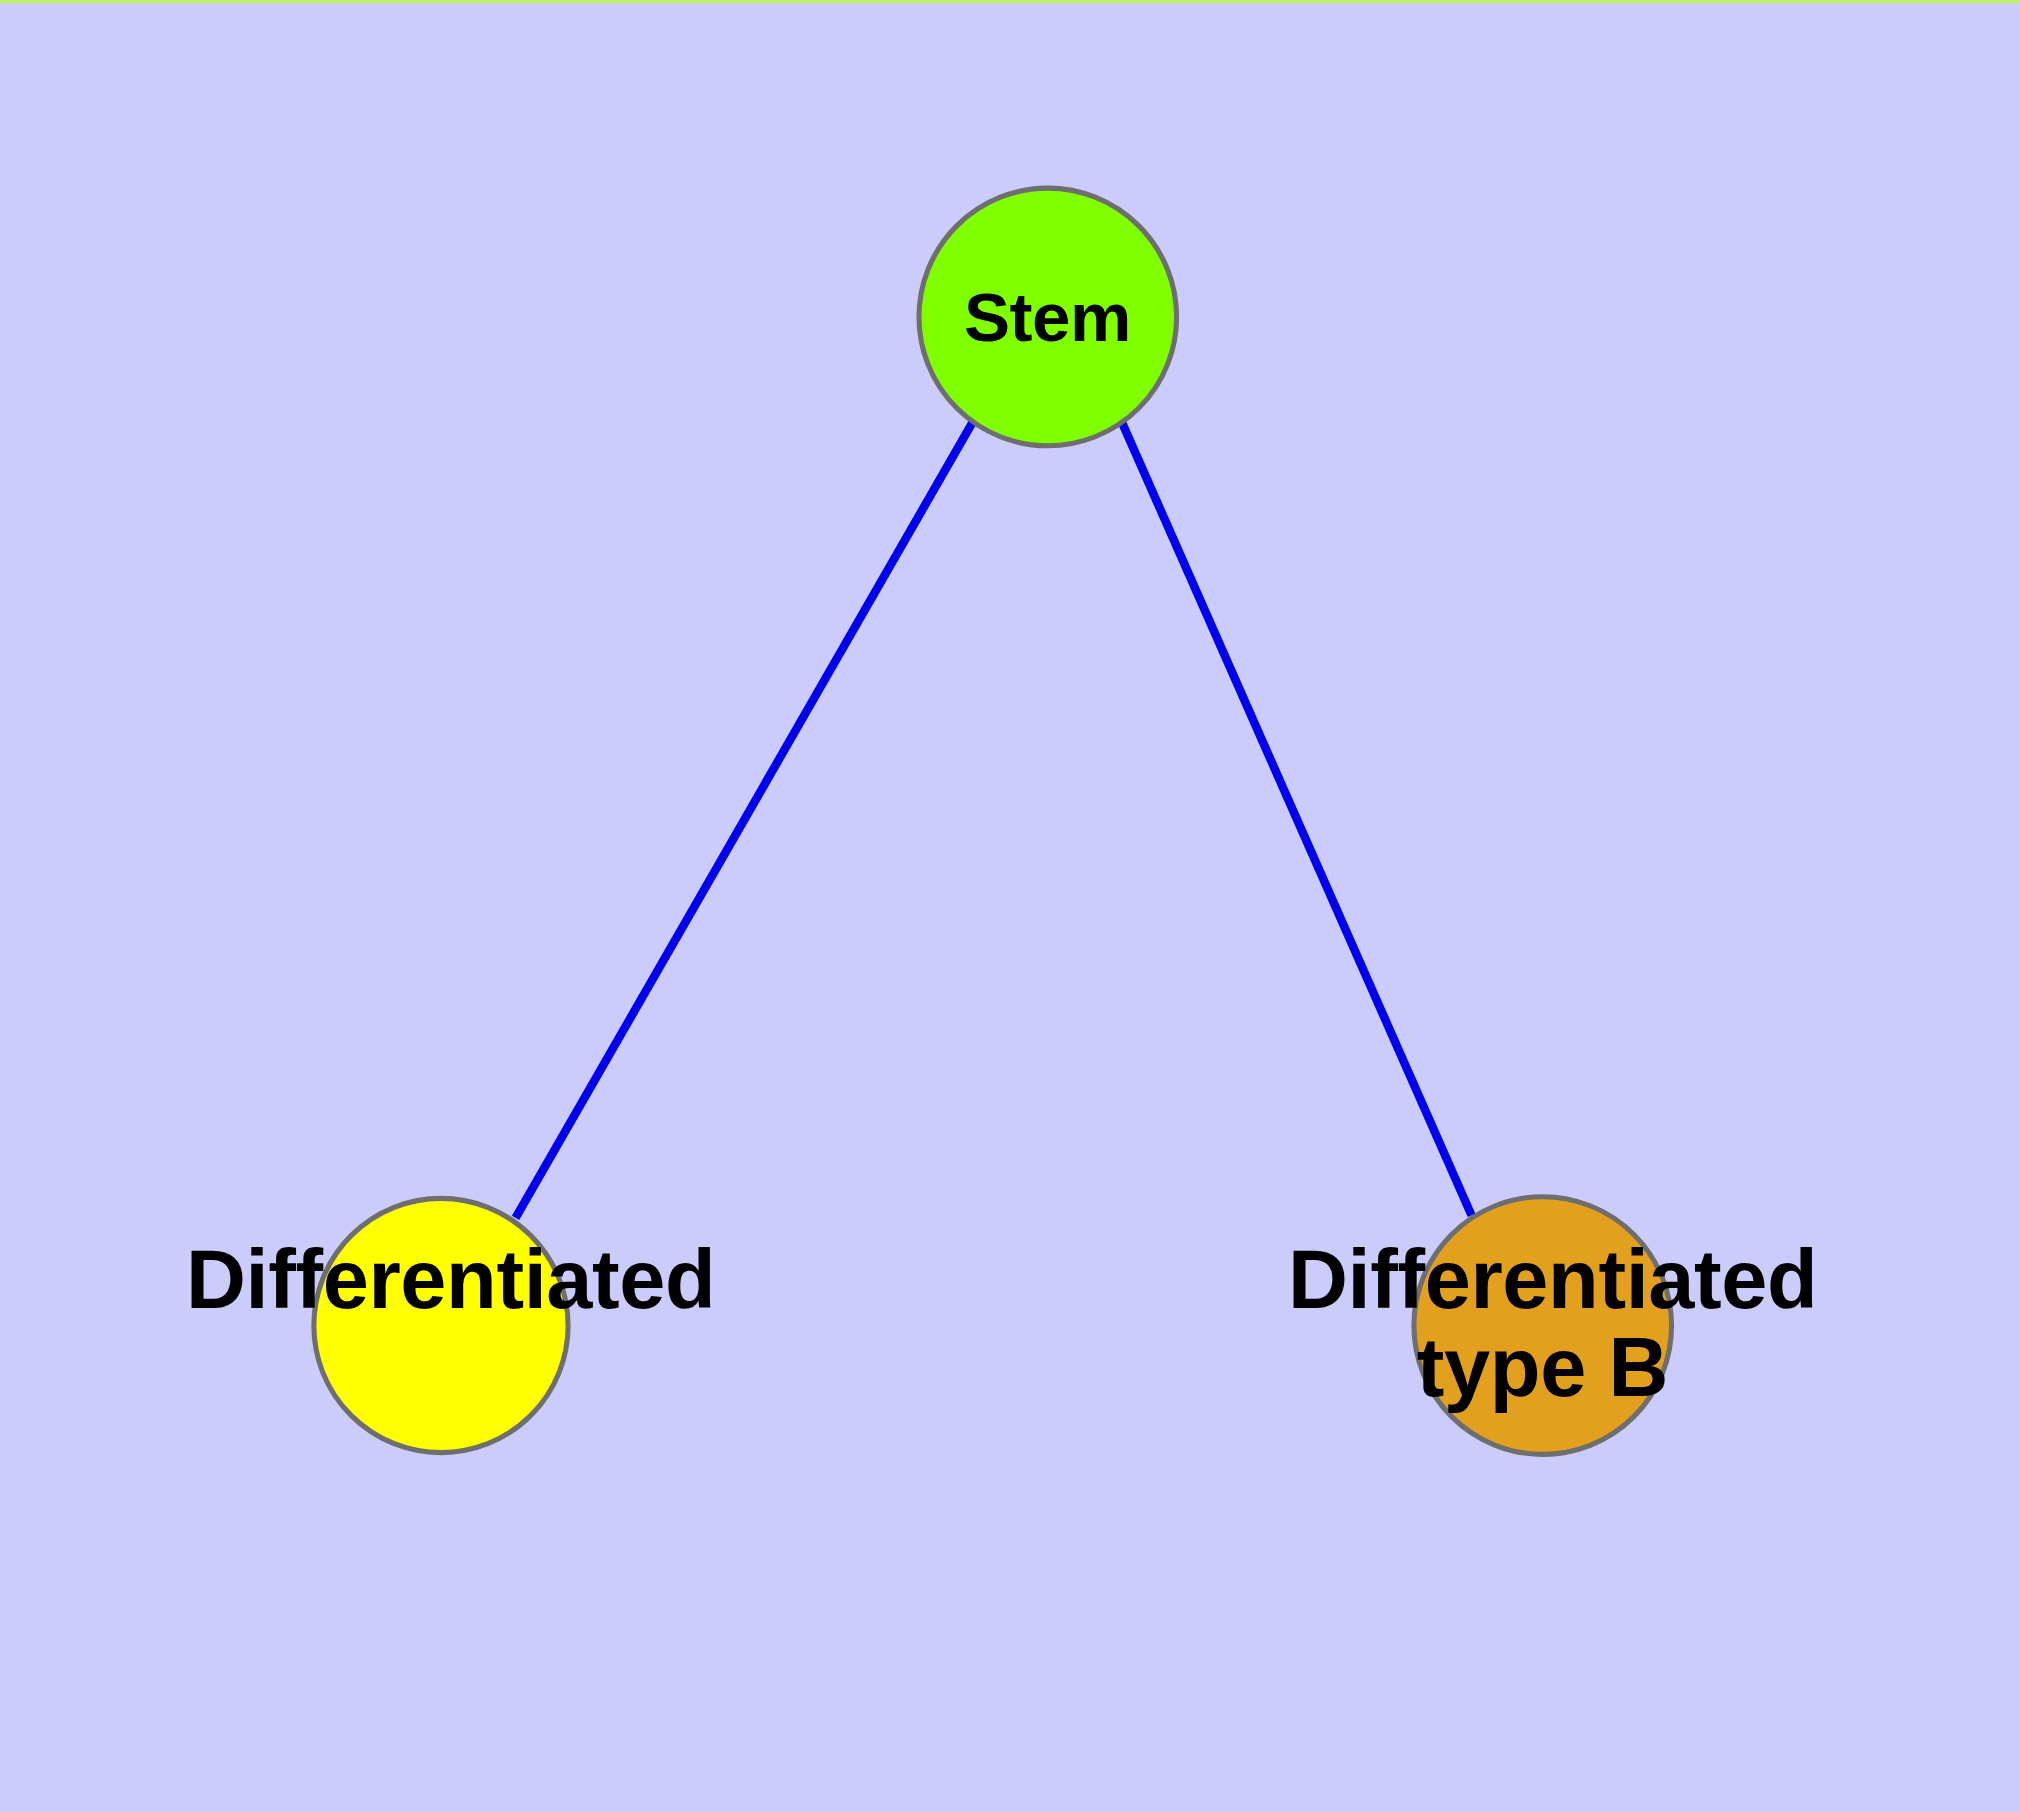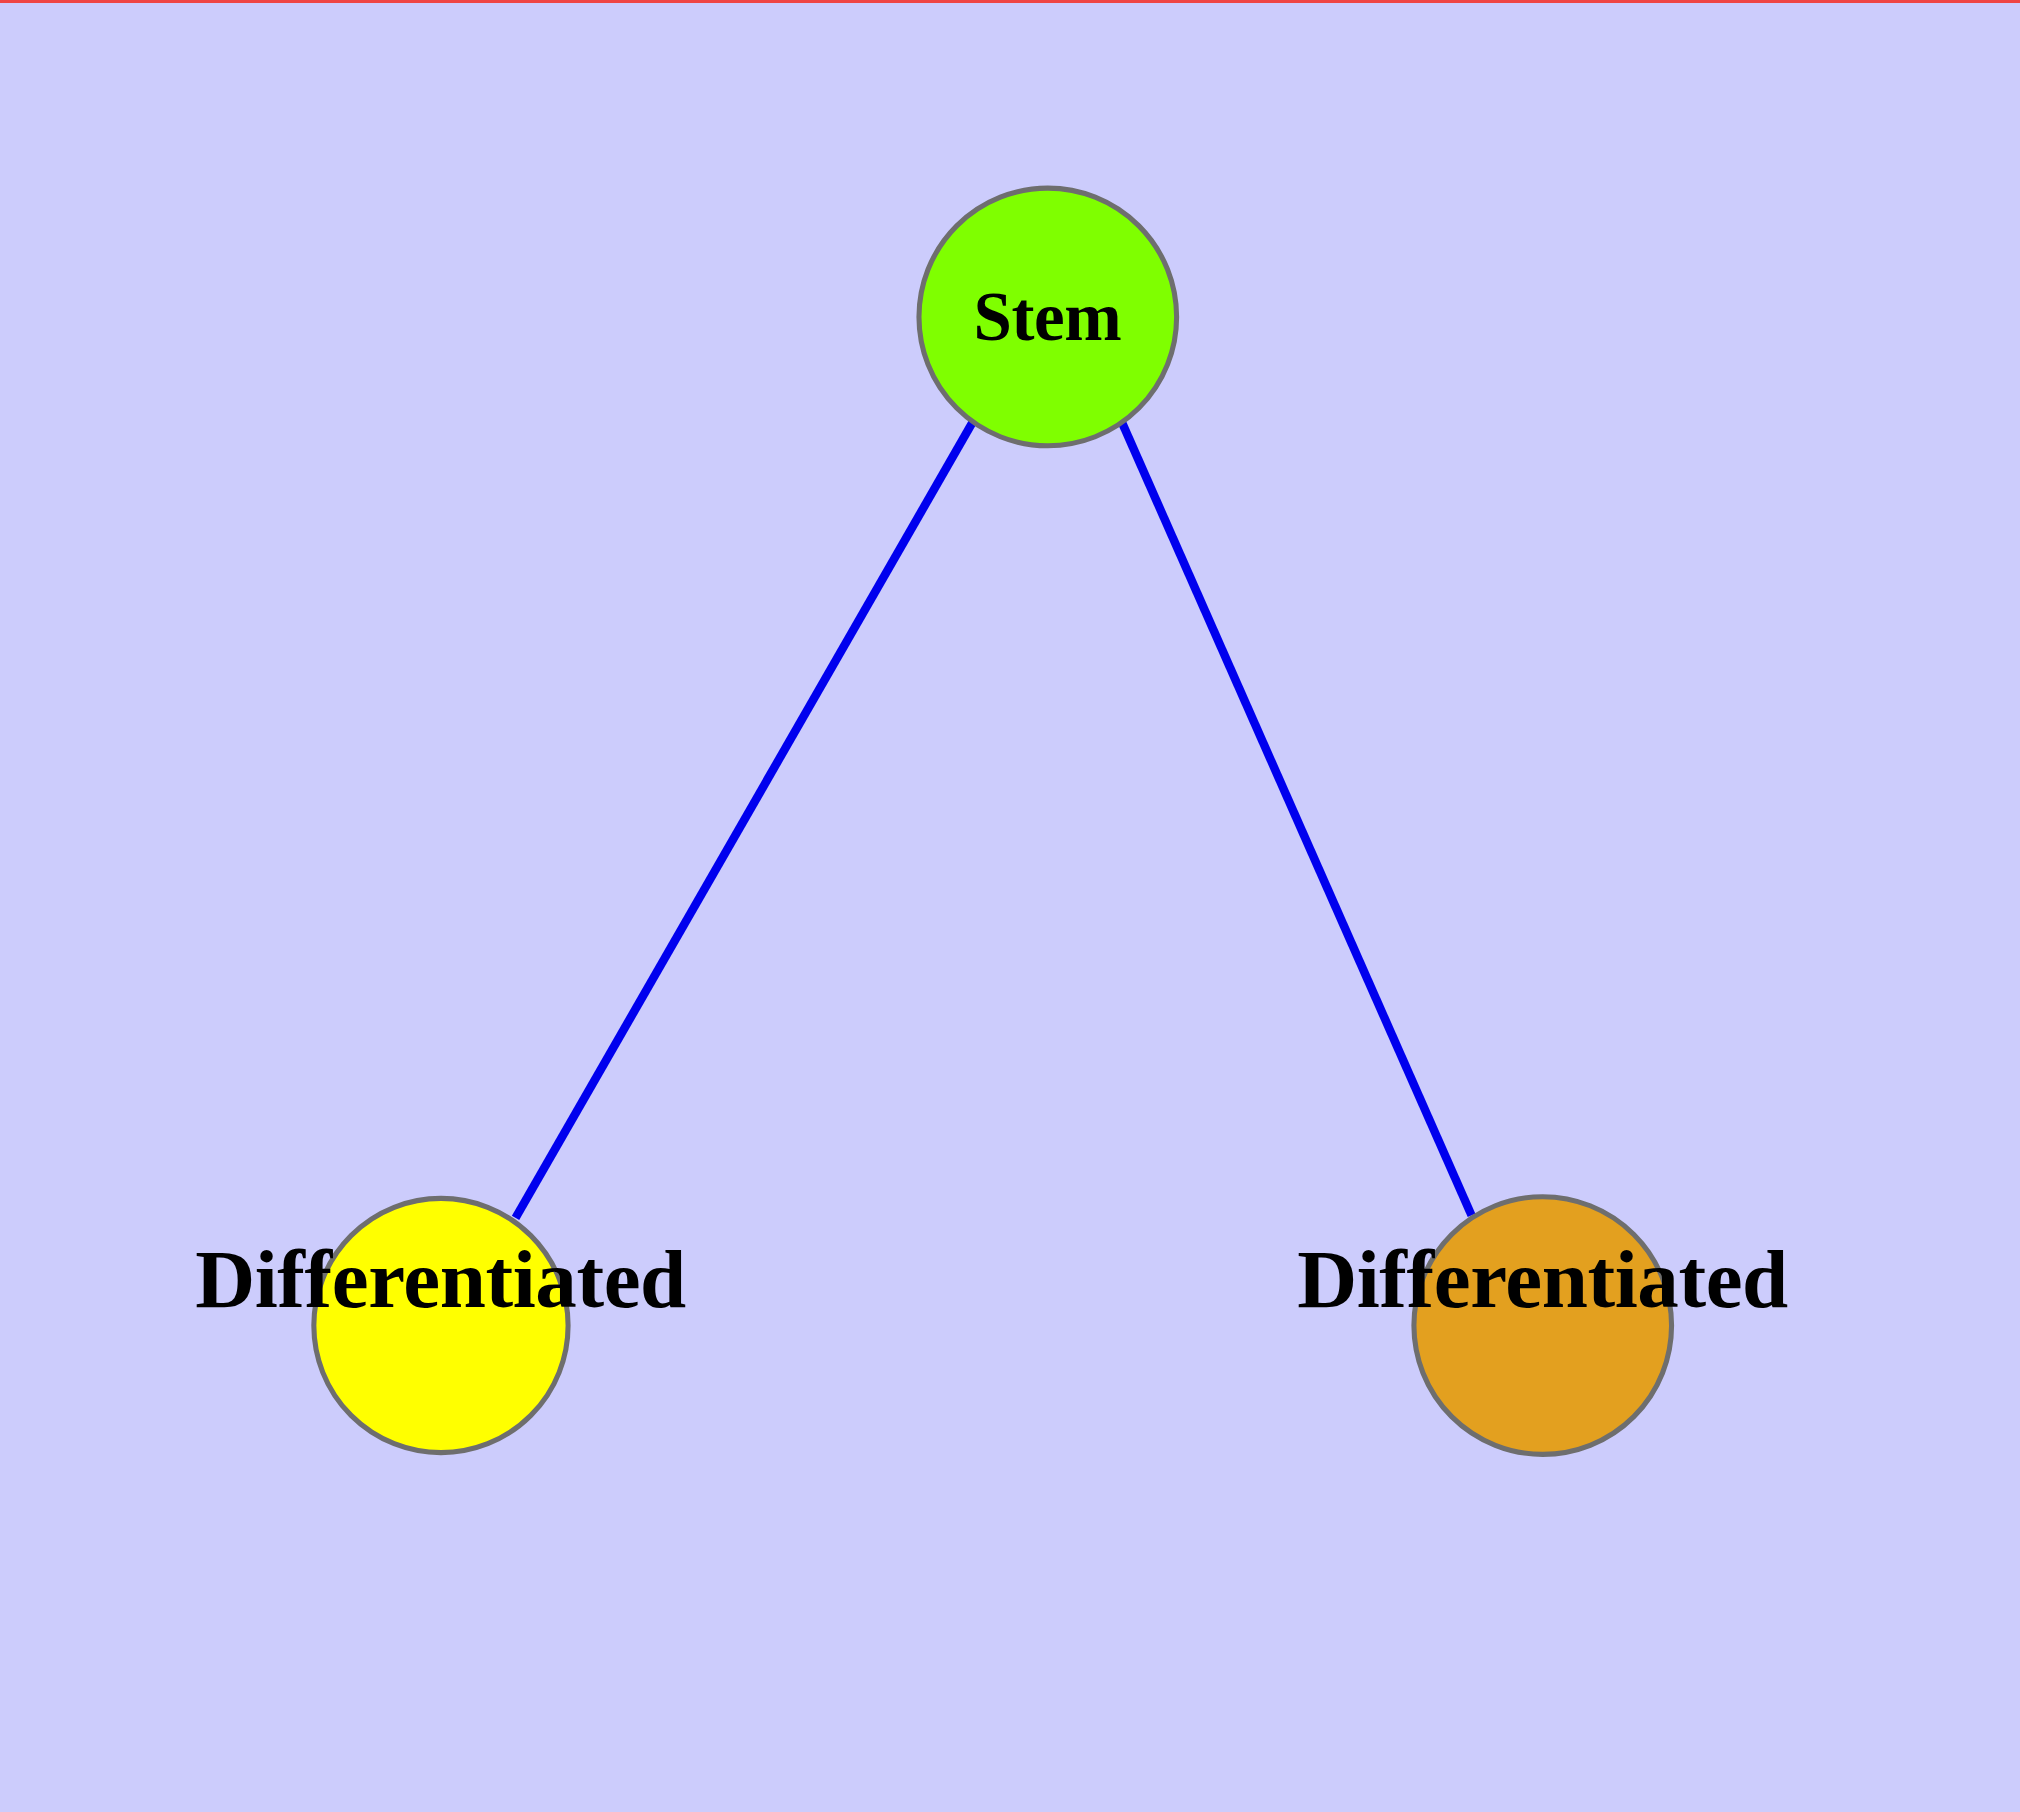--- a/index.html
+++ b/index.html
@@ -6,22 +6,22 @@
   html, body {
     margin: 0;
     padding: 0;
     background: #ffffff;
   }
   #stage {
     position: relative;
     width: 2021px;
     height: 1812px;
     overflow: hidden;
-    background: #ef4444;
-    font-family: Liberation Serif, serif;
+    background: #bef264;
+    font-family: Liberation Sans, sans-serif;
   }
   #canvas-bg {
     position: absolute;
     left: 0;
     top: 2.5px;
     width: 2021px;
     height: 1810px;
     background: #ccccfc;
   }
   #graph-svg {
@@ -84,16 +84,16 @@
 
     <circle class="node-circle" cx="1236" cy="374" r="152" fill="#7fff00" style="stroke: rgb(110, 110, 110);"></circle>
     <circle class="node-circle" cx="520" cy="1564" r="150" fill="#ffff00" style="stroke: rgb(110, 110, 110);"></circle>
     <circle class="node-circle" cx="1820" cy="1564" r="152" fill="#e3a01f" style="stroke: rgb(110, 110, 110);"></circle>
   </svg>
 
   <div class="node-label" id="label-stem">Stem</div>
 
   <div class="node-label" id="label-type-a"><span>Differentiated</span><br></div>
 
-  <div class="node-label" id="label-type-b"><span>Differentiated</span><br></div>
+  <div class="node-label" id="label-type-b"><span>Differentiated</span><br><span>type B</span></div>
 
 </div>
 
 
 </body></html>

